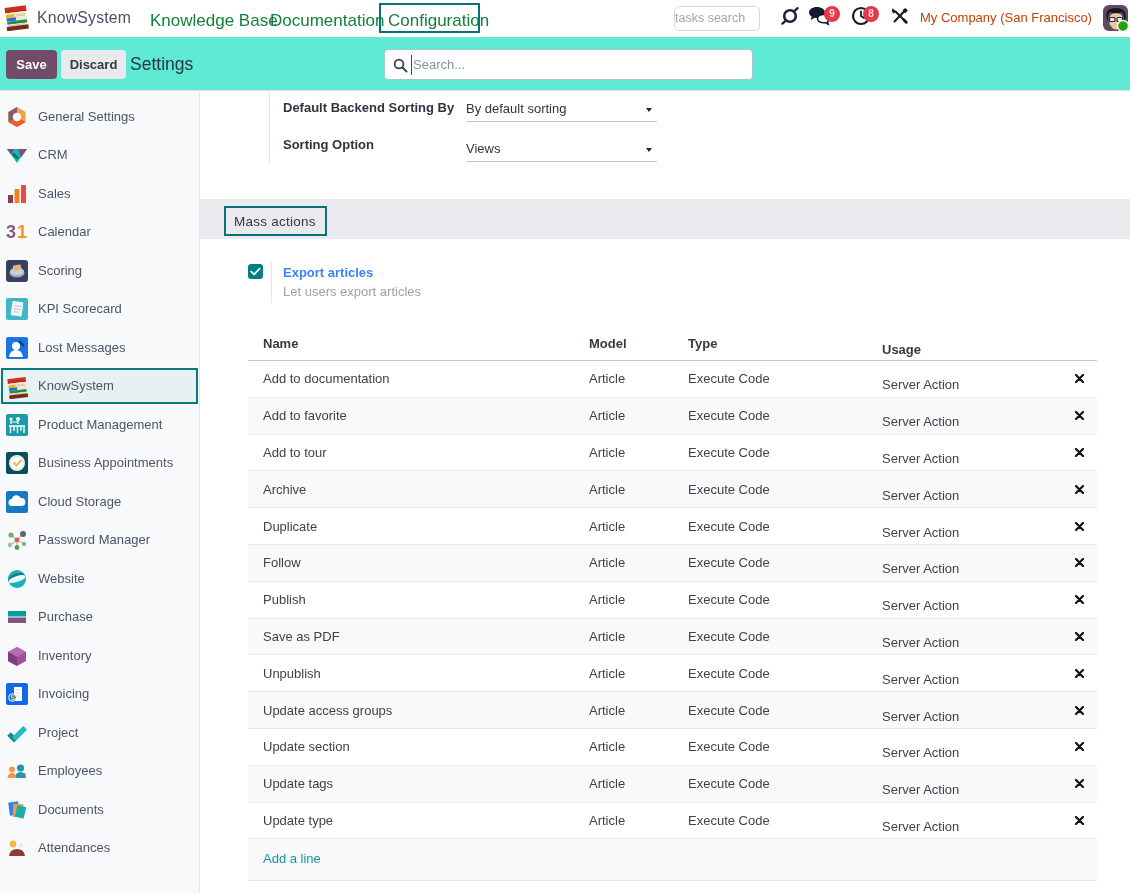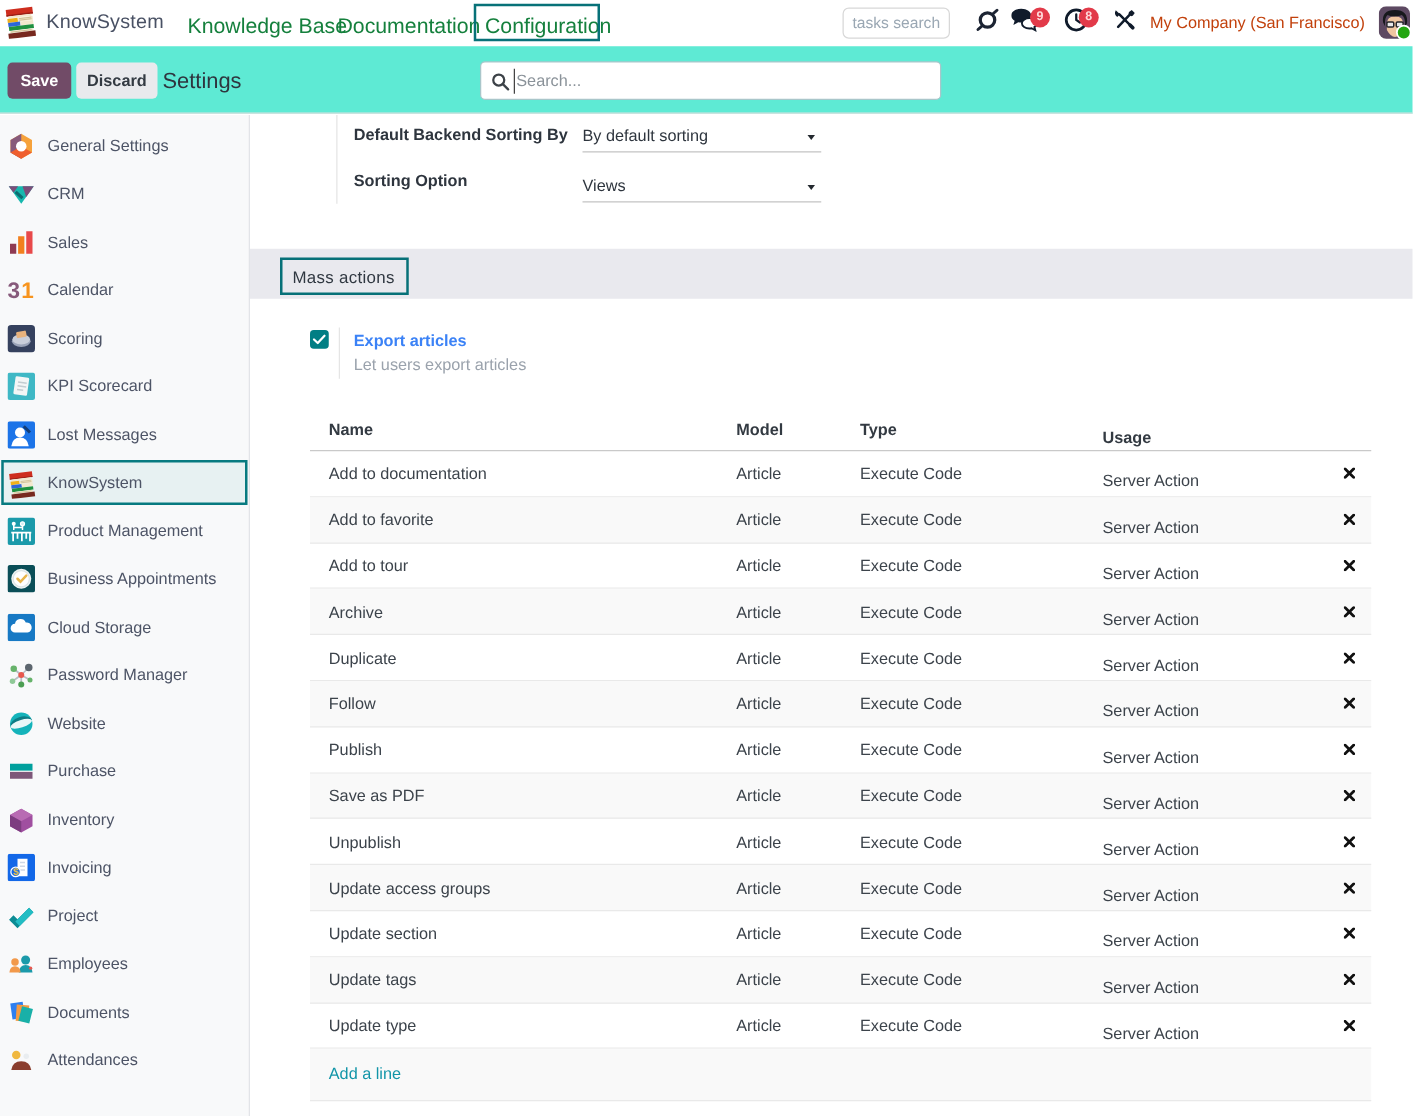--- a/index.html
+++ b/index.html
@@ -4,21 +4,21 @@
 <style>
 * { margin:0; padding:0; box-sizing:border-box; }
 html,body { width:1130px; height:893px; overflow:hidden; background:#fff;
   font-family:"Liberation Sans", sans-serif; color:#374151; }
 .abs { position:absolute; }
 
 #nav { position:absolute; left:0; top:0; width:1130px; height:37px; background:#fff; }
 #brand { position:absolute; left:37px; top:9px; font-size:15.8px; color:#495164; letter-spacing:.2px; }
 .menuitem { position:absolute; top:11px; font-size:17px; color:#15803d; }
 #cfgbox { position:absolute; left:379px; top:3px; width:101px; height:30px; border:2px solid #077178; }
-#tasksearch { position:absolute; left:674px; top:6px; width:86px; height:25px; border:1px solid #d8d8d8; border-radius:5px; font-size:12.5px; color:#9aa7b3; text-align:center; line-height:23px; }
+#tasksearch { position:absolute; left:674px; top:6px; width:86px; height:25px; border:1px solid #d8d8d8; border-radius:5px; font-size:12.5px; color:#9aa7b3; line-height:23px; }
 #companyname { position:absolute; left:920px; top:10px; font-size:13px; color:#c2410c; }
 
 #cp { position:absolute; left:0; top:37px; width:1130px; height:54px; background:#5eead4; border-bottom:1px solid #e0e0e0; }
 #btn-save { position:absolute; left:6px; top:13px; width:51px; height:29px; background:#714b67; color:#fff; font-size:13px; font-weight:bold; border-radius:4px; text-align:center; line-height:29px; }
 #btn-discard { position:absolute; left:61px; top:13px; width:65px; height:29px; background:#e9eaed; color:#333a42; font-size:13px; font-weight:bold; border-radius:4px; text-align:center; line-height:29px; }
 #cp-title { position:absolute; left:130px; top:17px; font-size:17.5px; color:#2e353e; }
 #searchbox { position:absolute; left:384px; top:12px; width:369px; height:31px; border:1px solid #a9c6ca; border-radius:4px; background:#fff; }
 #searchbox .ph { position:absolute; left:28px; top:7px; font-size:13px; color:#8a9299; }
 #searchbox .cursor { position:absolute; left:26px; top:5px; width:1px; height:20px; background:#444; }
 

